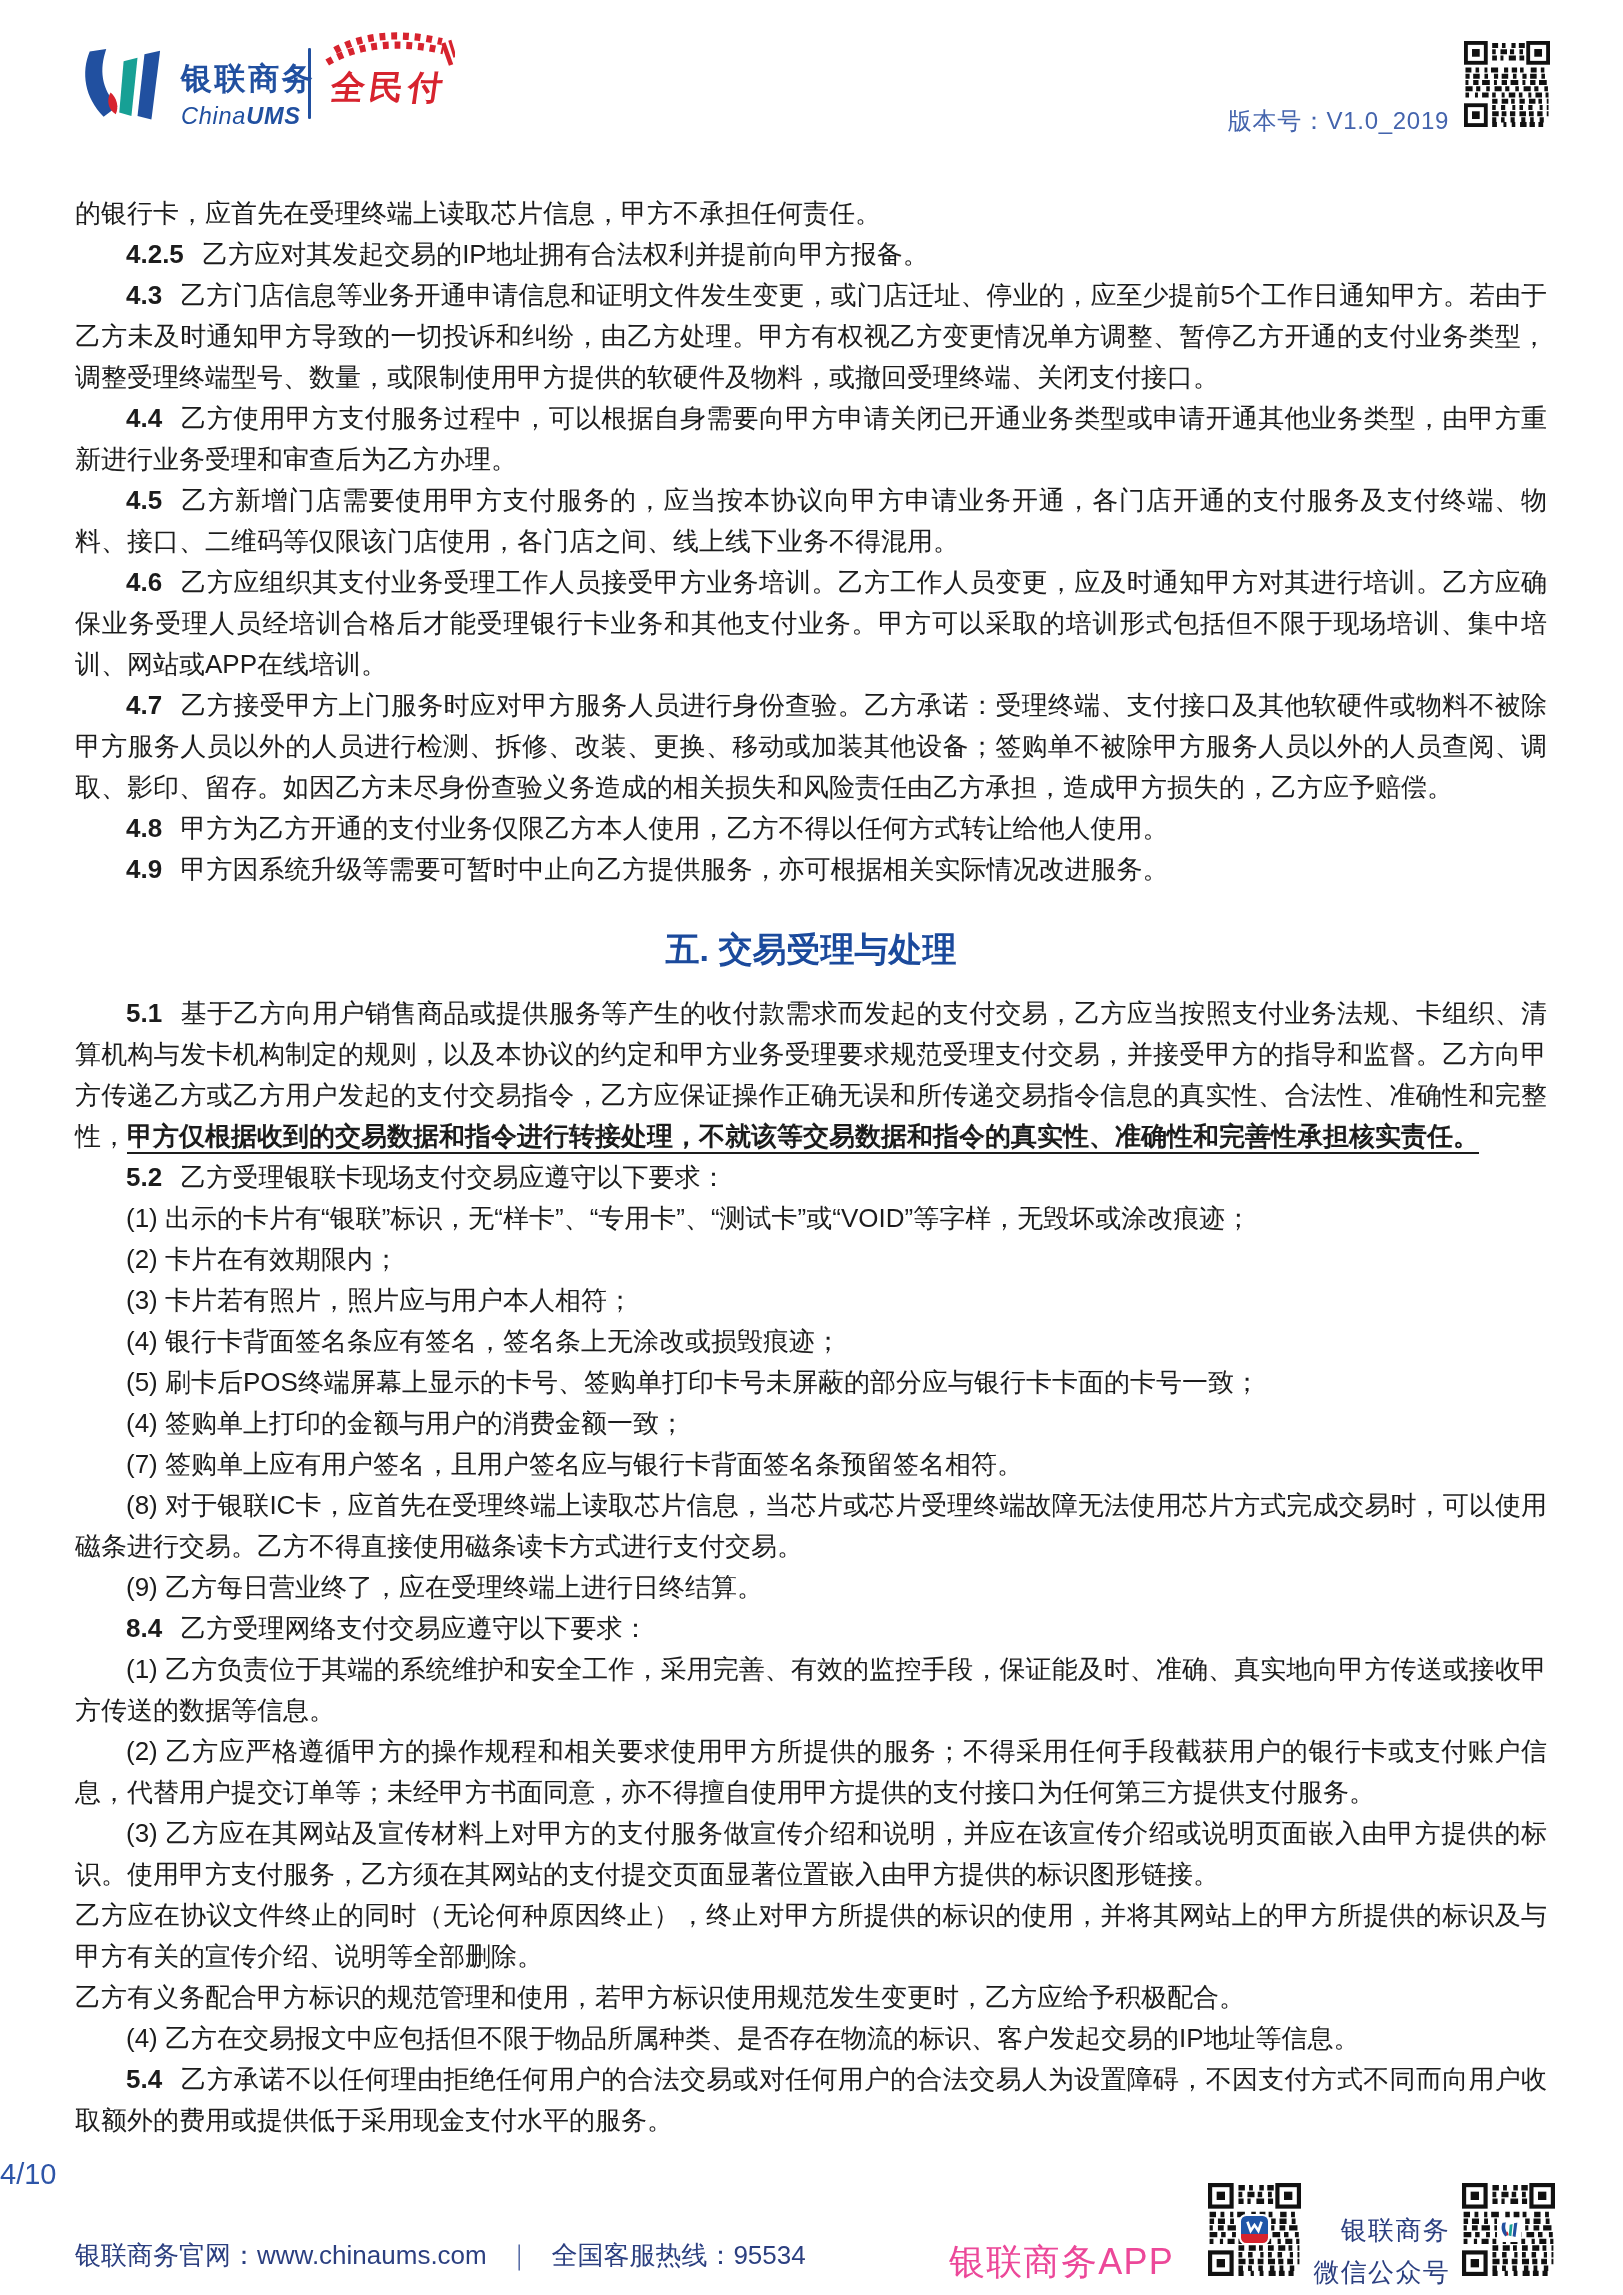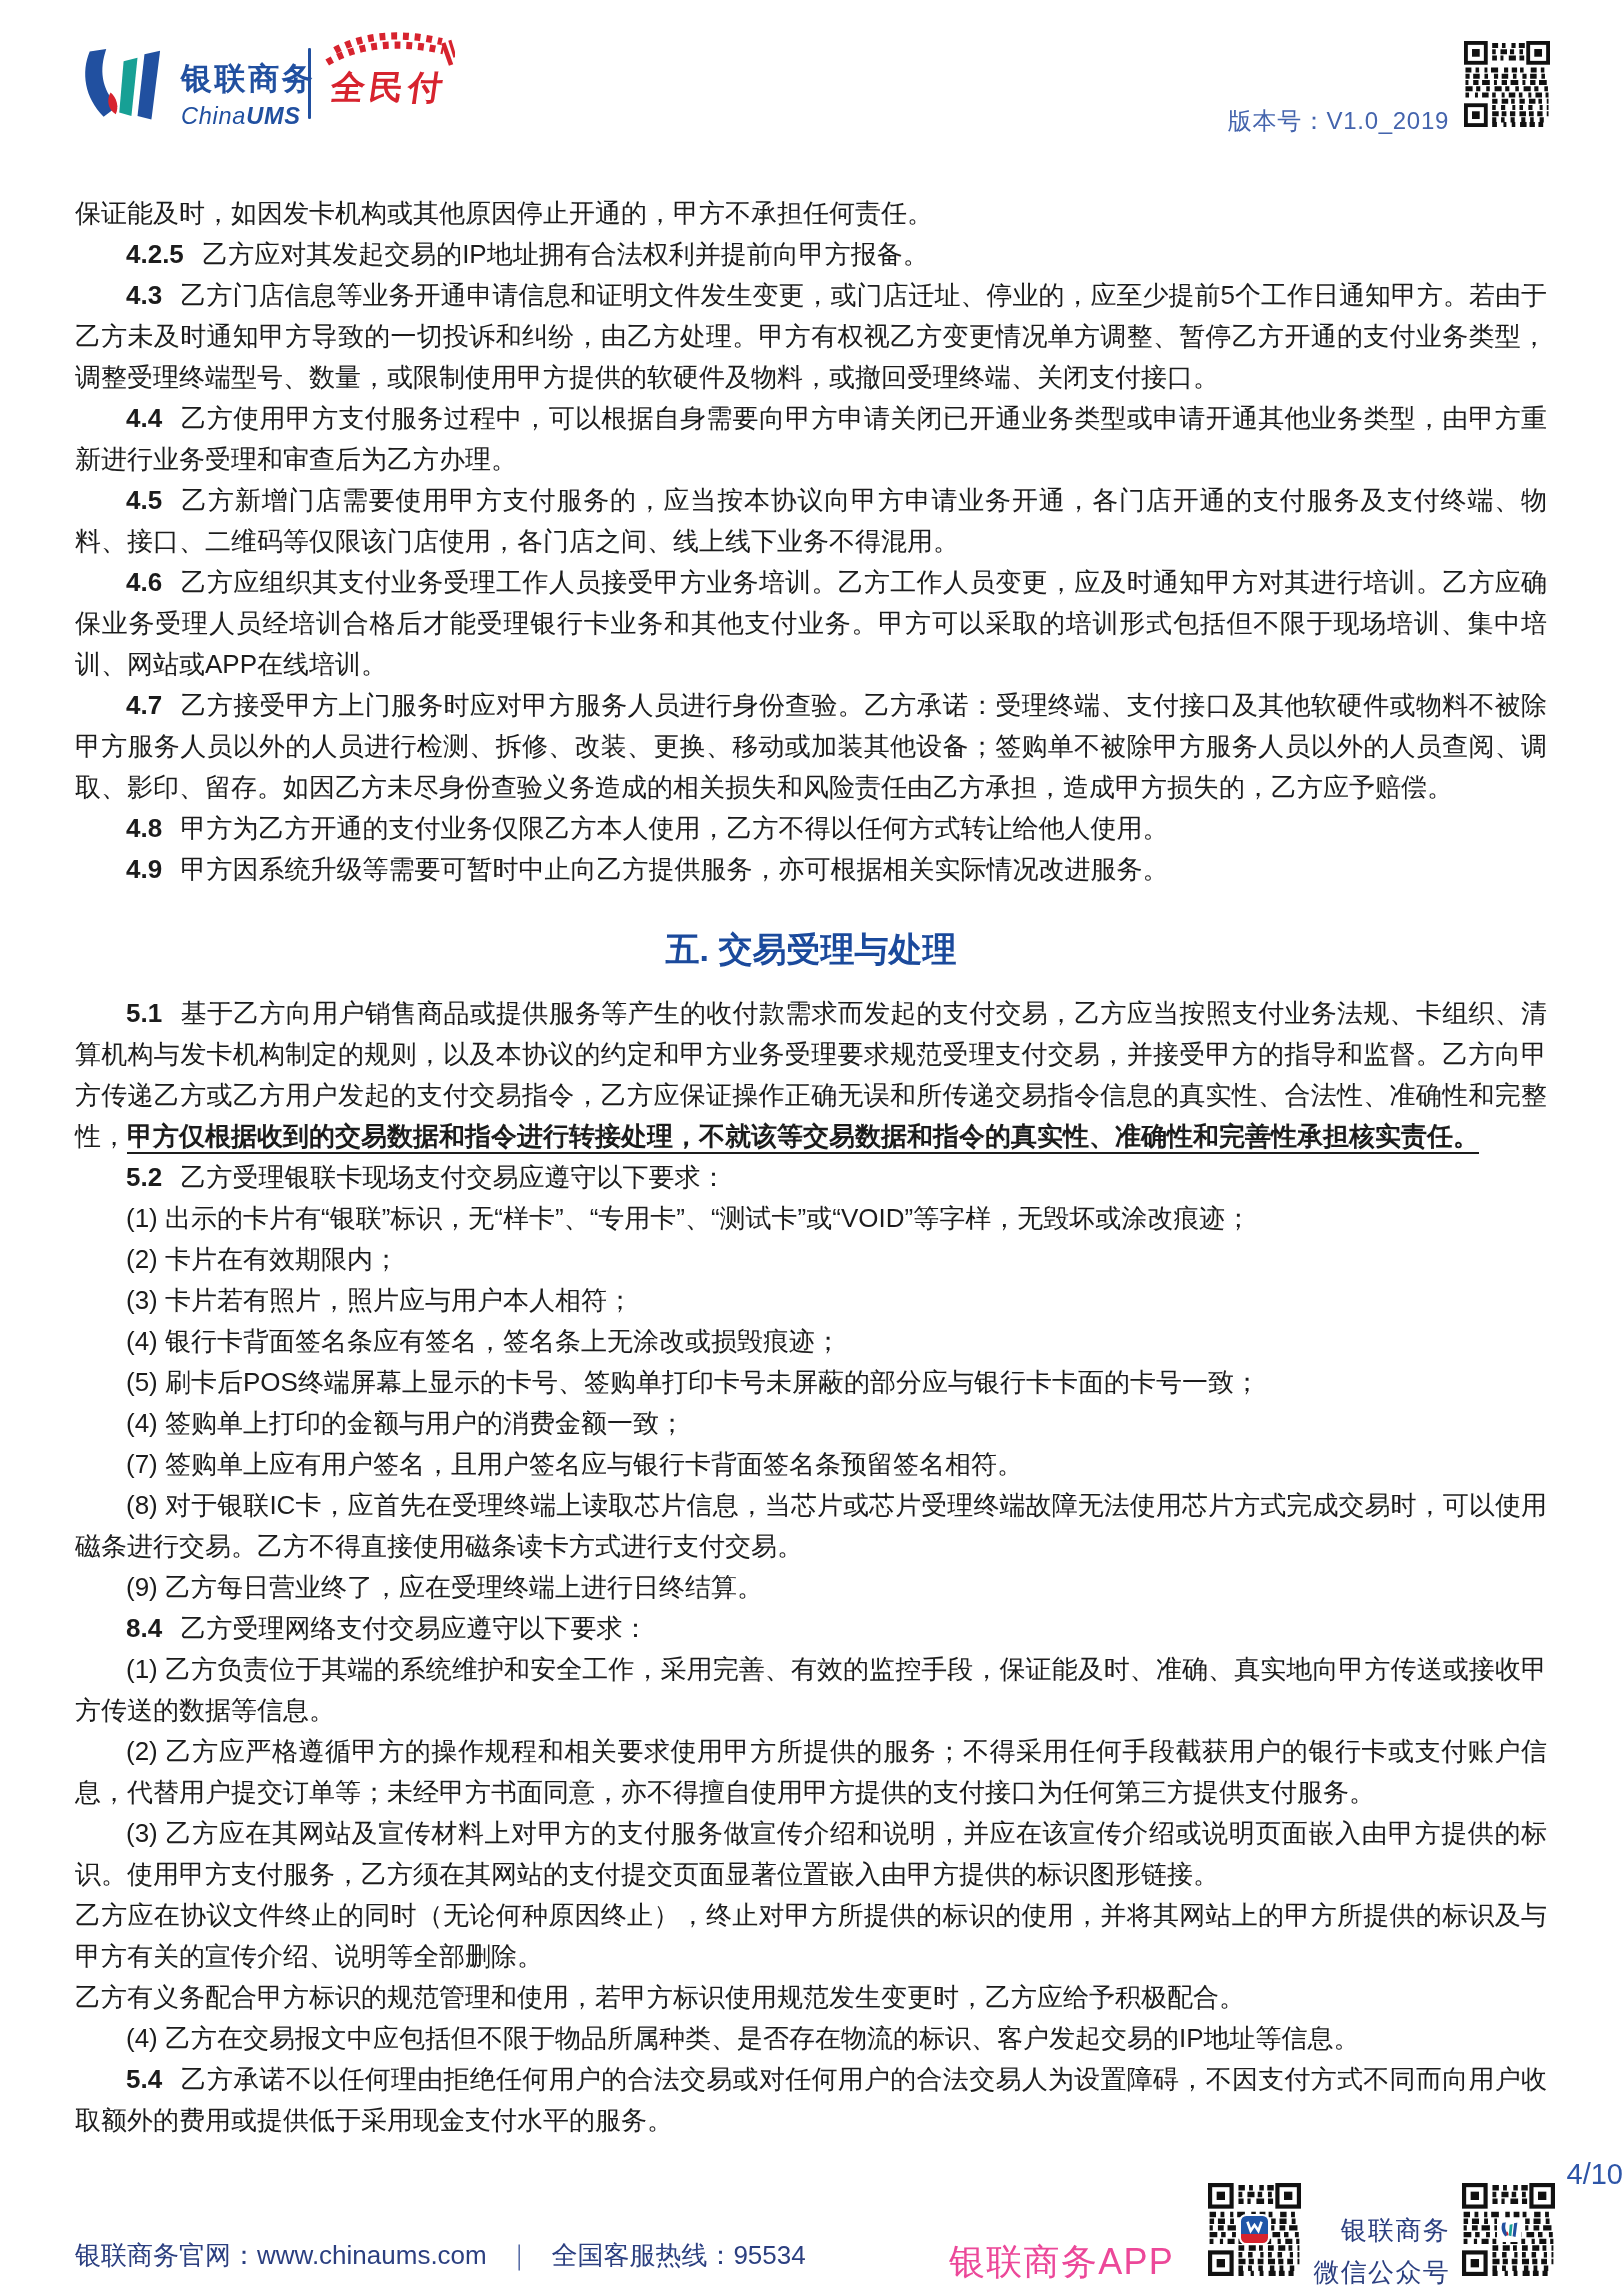--- a/index.html
+++ b/index.html
@@ -26,21 +26,21 @@
   .content { position:absolute; left:75px; top:193px; width:1472px;
     font-size:26px; line-height:41px; text-align:justify; }
   .content p { margin:0; text-indent:51px; }
   .content p.flush { text-indent:0; }
   .cnum { font-weight:bold; margin-right:18.3px; }
   .sec { color:#1b4a9c; font-size:34px; line-height:47px; font-weight:bold;
     margin:36px 0 19.6px 0; text-indent:0; text-align:center; }
   .bold-u { font-weight:bold; text-decoration:underline;
     text-decoration-thickness:2px; text-underline-offset:6.5px; }
   
-  .pageno { position:absolute; left:0; right:0; top:2158px; text-align:right;
+  .pageno { position:absolute; left:0; right:0; top:2158px; text-align:left;
     font-size:29px; color:#2d55a8; }
   .site-line { position:absolute; left:75px; top:2238px; font-size:26px; color:#2b3f80; }
   .site-line .sep { margin:0 19.6px; color:#5a6fa8; }
   .app-label { position:absolute; left:949px; top:2238px; width:246px; text-align:left;
     font-size:36px; color:#ec4899; letter-spacing:1.3px; }
   .wechat-label { position:absolute; left:1269px; top:2209px; width:181px; text-align:right;
     font-size:26px; line-height:42px; color:#2b3f80; letter-spacing:1.3px; }
   .qr-app { left:1208px; top:2183px; width:93px; height:93px; }
   .qr-wechat { left:1462px; top:2183px; width:93px; height:93px; }
   .app-icon { position:absolute; left:1239px; top:2214px; width:31px; height:31px;
@@ -111,21 +111,21 @@
   </svg>
   <div class="qmf-text">全民付</div>
   <div class="version">版本号：V1.0_2019</div>
   <div class="qr qr-top">
       <svg viewBox="0 0 29 29">
         <use href="#qrpat"></use>
       </svg>
     </div>
 
   <div class="content">
-    <p class="flush">保证能及时，如因发卡机构或其他原因停止开通的，甲方不承担任何责任。</p>
+    <p class="flush">的银行卡，应首先在受理终端上读取芯片信息，甲方不承担任何责任。</p>
     <p><b class="cnum">4.2.5</b><span>乙方应对其发起交易的IP地址拥有合法权利并提前向甲方报备。</span></p>
     <p><b class="cnum">4.3</b><span>乙方门店信息等业务开通申请信息和证明文件发生变更，或门店迁址、停业的，应至少提前5个工作日通知甲方。若由于乙方未及时通知甲方导致的一切投诉和纠纷，由乙方处理。甲方有权视乙方变更情况单方调整、暂停乙方开通的支付业务类型，调整受理终端型号、数量，或限制使用甲方提供的软硬件及物料，或撤回受理终端、关闭支付接口。</span></p>
     <p><b class="cnum">4.4</b><span>乙方使用甲方支付服务过程中，可以根据自身需要向甲方申请关闭已开通业务类型或申请开通其他业务类型，由甲方重新进行业务受理和审查后为乙方办理。</span></p>
     <p><b class="cnum">4.5</b><span>乙方新增门店需要使用甲方支付服务的，应当按本协议向甲方申请业务开通，各门店开通的支付服务及支付终端、物料、接口、二维码等仅限该门店使用，各门店之间、线上线下业务不得混用。</span></p>
     <p><b class="cnum">4.6</b><span>乙方应组织其支付业务受理工作人员接受甲方业务培训。乙方工作人员变更，应及时通知甲方对其进行培训。乙方应确保业务受理人员经培训合格后才能受理银行卡业务和其他支付业务。甲方可以采取的培训形式包括但不限于现场培训、集中培训、网站或APP在线培训。</span></p>
     <p><b class="cnum">4.7</b><span>乙方接受甲方上门服务时应对甲方服务人员进行身份查验。乙方承诺：受理终端、支付接口及其他软硬件或物料不被除甲方服务人员以外的人员进行检测、拆修、改装、更换、移动或加装其他设备；签购单不被除甲方服务人员以外的人员查阅、调取、影印、留存。如因乙方未尽身份查验义务造成的相关损失和风险责任由乙方承担，造成甲方损失的，乙方应予赔偿。</span></p>
     <p><b class="cnum">4.8</b><span>甲方为乙方开通的支付业务仅限乙方本人使用，乙方不得以任何方式转让给他人使用。</span></p>
     <p><b class="cnum">4.9</b><span>甲方因系统升级等需要可暂时中止向乙方提供服务，亦可根据相关实际情况改进服务。</span></p>
 
     <h2 class="sec">五. 交易受理与处理</h2>

